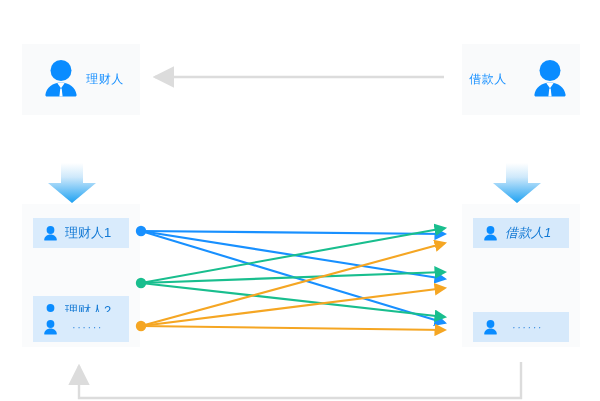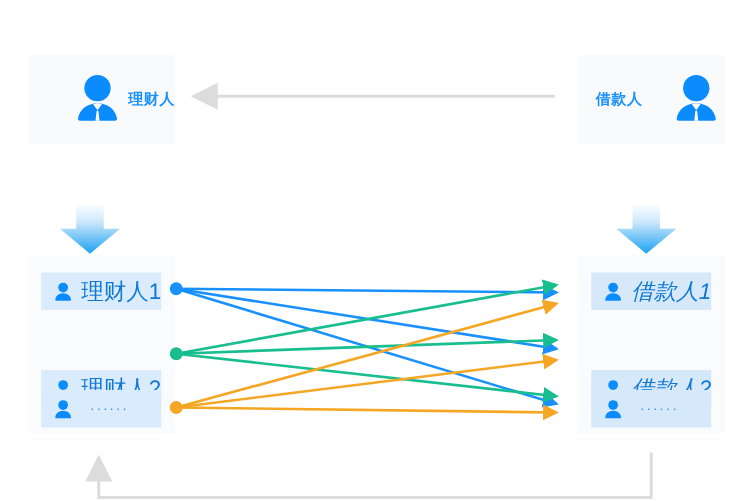--- a/index.html
+++ b/index.html
@@ -17,23 +17,22 @@
     background: #ffffff;
     overflow: hidden;
   }
 
   
   .person-card {
     position: absolute;
     background: #f9fafb;
     display: flex;
     align-items: center;
-    justify-content: flex-end;
+    justify-content: center;
     gap: 2px;
-    font-weight: bold;
   }
   .person-card.left  { left: 22px;  top: 44px; width: 118px; height: 71px; }
   .person-card.right { left: 462px; top: 44px; width: 118px; height: 71px; }
 
   .person-card .big-avatar {
     width: 46px;
     height: 46px;
     flex: 0 0 auto;
   }
   .person-card .card-label {
@@ -74,21 +73,21 @@
   .list-row.r0 { top: 14px; }
   .list-row.r1 { top: 62px; margin-top: 30px; }
   .list-row.r2 { top: 108px; }
 
   .list-row .mini-avatar {
     width: 17px;
     height: 17px;
     flex: 0 0 auto;
   }
   .list-row .row-label {
-    font-size: 18px;
+    font-size: 13px;
     color: #1178d4;
     white-space: nowrap;
   }
   .list-row .row-label.dots {
     color: #3d8fe0;
     letter-spacing: 1.5px;
     font-size: 11px;
     padding-left: 7px;
   }
 
@@ -164,29 +163,20 @@
   <div class="list-panel right">
     <div class="list-row r0">
       <span class="mini-avatar">
         <svg viewBox="0 0 17 17" width="17" height="17" aria-hidden="true">
           <circle cx="8.5" cy="5" r="3.9" fill="#0a8cff"></circle>
           <path d="M8.5 9.6c-3.4 0-6 2.2-6.3 5.1-.05.55.3.9.8.9h11c.5 0 .85-.35.8-.9-.3-2.9-2.9-5.1-6.3-5.1z" fill="#0a8cff"></path>
         </svg>
       </span>
       <span class="row-label">借款人1</span>
     </div>
-    <div class="list-row r1">
-      <span class="mini-avatar">
-        <svg viewBox="0 0 17 17" width="17" height="17" aria-hidden="true">
-          <circle cx="8.5" cy="5" r="3.9" fill="#0a8cff"></circle>
-          <path d="M8.5 9.6c-3.4 0-6 2.2-6.3 5.1-.05.55.3.9.8.9h11c.5 0 .85-.35.8-.9-.3-2.9-2.9-5.1-6.3-5.1z" fill="#0a8cff"></path>
-        </svg>
-      </span>
-      <span class="row-label">借款人2</span>
-    </div>
     <div class="list-row r2">
       <span class="mini-avatar">
         <svg viewBox="0 0 17 17" width="17" height="17" aria-hidden="true">
           <circle cx="8.5" cy="5" r="3.9" fill="#0a8cff"></circle>
           <path d="M8.5 9.6c-3.4 0-6 2.2-6.3 5.1-.05.55.3.9.8.9h11c.5 0 .85-.35.8-.9-.3-2.9-2.9-5.1-6.3-5.1z" fill="#0a8cff"></path>
         </svg>
       </span>
       <span class="row-label dots">······</span>
     </div>
   </div>

